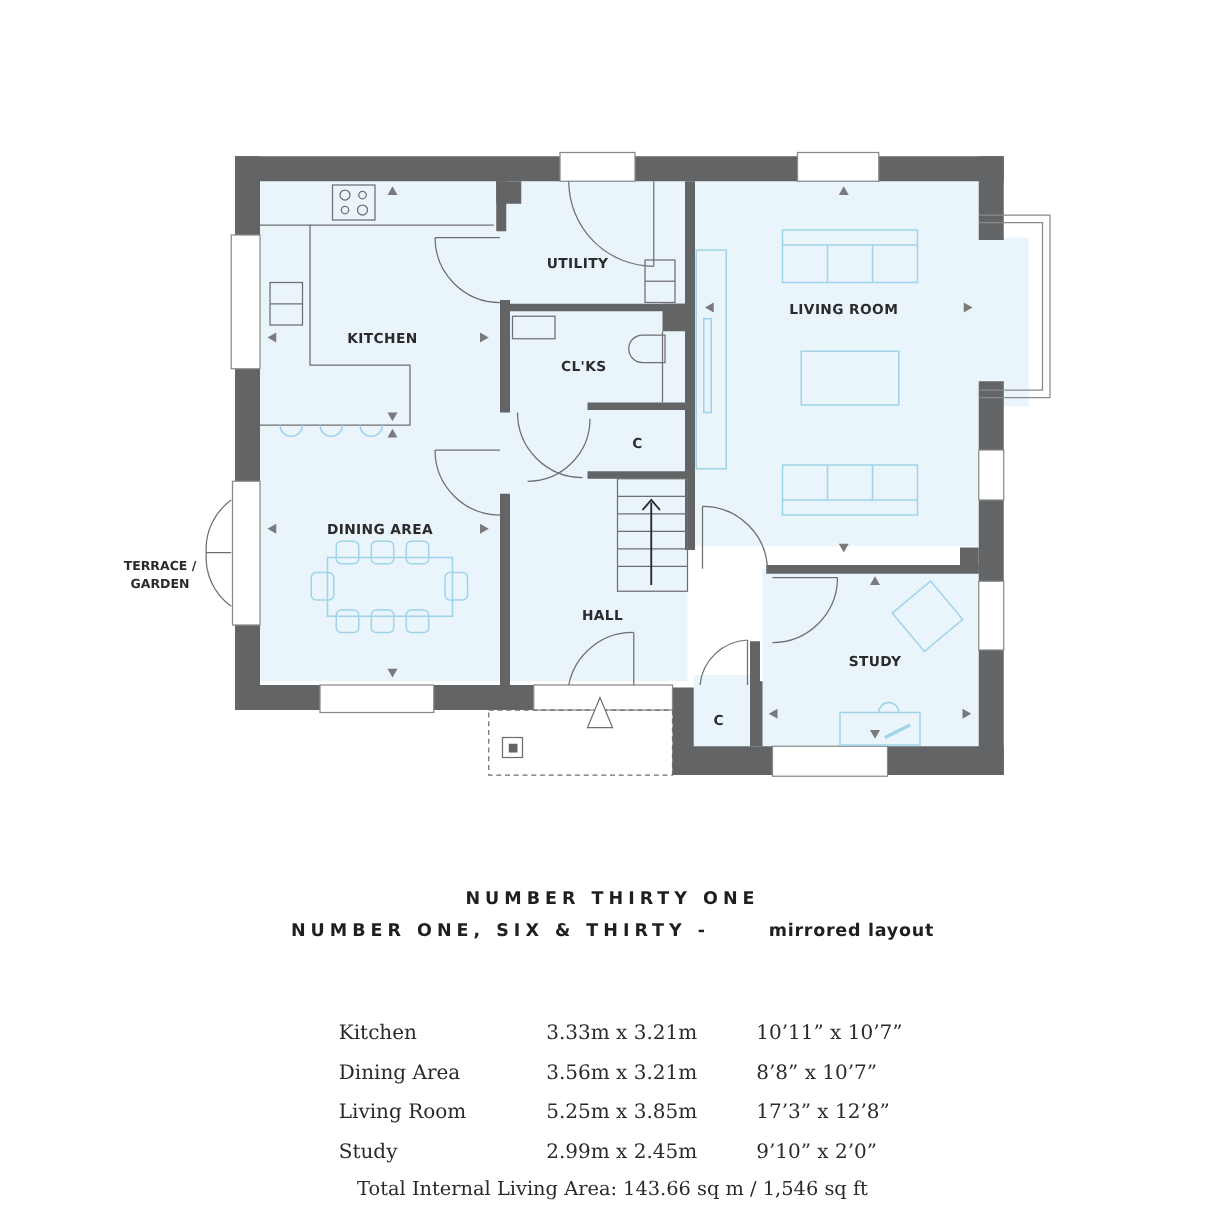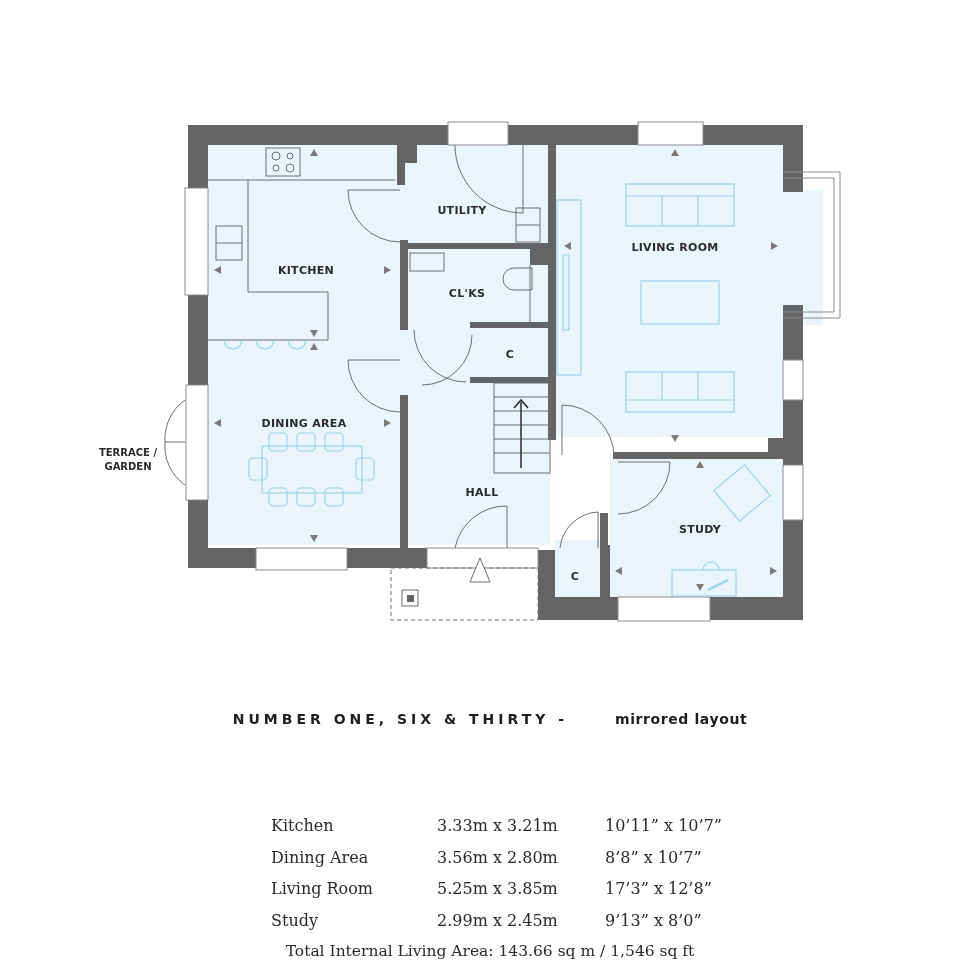--- a/index.html
+++ b/index.html
@@ -207,39 +207,40 @@
     <text class="room-label" x="304" y="427" text-anchor="middle">DINING AREA</text>
     <text class="room-label" x="482" y="496" text-anchor="middle">HALL</text>
     <text class="room-label" x="700" y="533" text-anchor="middle">STUDY</text>
     <text class="room-label" x="575" y="580" text-anchor="middle">C</text>
     <text class="ext-label" x="128" y="456" text-anchor="middle">TERRACE /</text>
     <text class="ext-label" x="128" y="470" text-anchor="middle">GARDEN</text>
   </g>
 </svg>
 
 <div class="headings">
+  <div class="h1">NUMBER THIRTY ONE</div>
   <div class="h2"><span>NUMBER ONE, SIX &amp; THIRTY</span><span> - </span><span class="mirrored">mirrored layout</span></div>
 </div>
 
 <div class="dims">
   <div class="dim-row">
     <span class="c1">Kitchen</span>
     <span class="c2">3.33m x 3.21m</span>
     <span class="c3">10’11” x 10’7”</span>
   </div>
   <div class="dim-row">
     <span class="c1">Dining Area</span>
-    <span class="c2">3.56m x 2.80m</span>
+    <span class="c2">3.56m x 3.21m</span>
     <span class="c3">8’8” x 10’7”</span>
   </div>
   <div class="dim-row">
     <span class="c1">Living Room</span>
     <span class="c2">5.25m x 3.85m</span>
     <span class="c3">17’3” x 12’8”</span>
   </div>
   <div class="dim-row">
     <span class="c1">Study</span>
     <span class="c2">2.99m x 2.45m</span>
-    <span class="c3">9’13” x 8’0”</span>
+    <span class="c3">9’10” x 2’0”</span>
   </div>
 </div>
 
 <div class="total">Total Internal Living Area: 143.66 sq m / 1,546 sq ft</div>
 
 </body></html>

